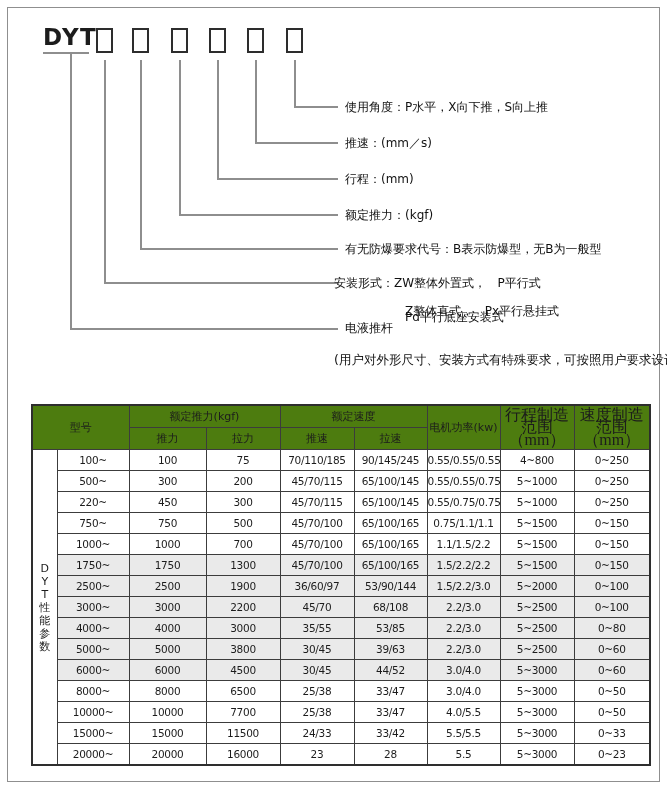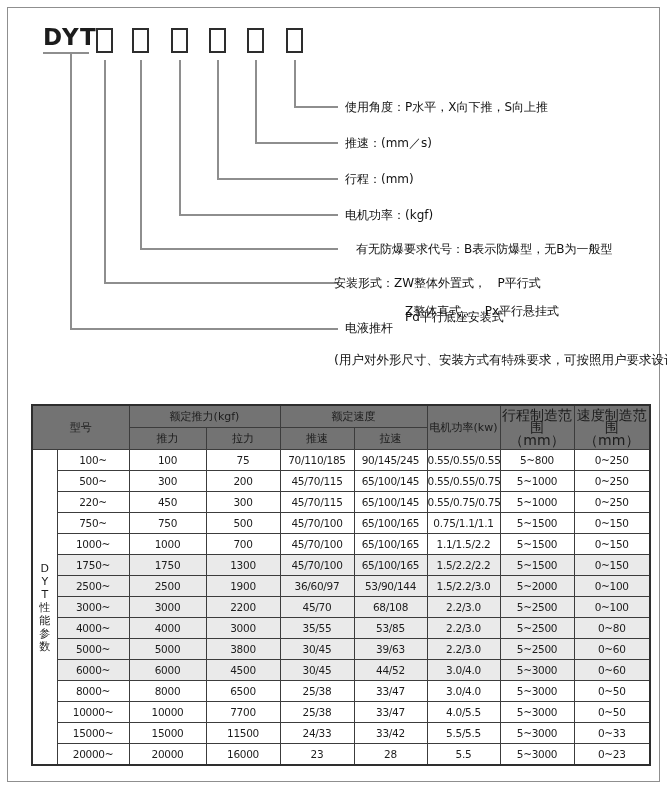--- a/index.html
+++ b/index.html
@@ -20,26 +20,26 @@
   
   table.spec{
     position:absolute;left:31px;top:404px;width:618px;
     border-collapse:collapse;table-layout:fixed;background:#ffffff;
     border:2px solid #2e2e2e;
   }
   .spec th,.spec td{
     border:1px solid #3c3c3c;text-align:center;vertical-align:middle;
     padding:0;overflow:hidden;font-weight:normal;
   }
-  .spec thead th{height:21px;background:#737373;font-size:11px;line-height:12px;}
+  .spec thead th{height:21px;background:#4d7c0f;font-size:11px;line-height:12px;}
   .spec tbody td{height:20px;font-size:10.5px;letter-spacing:-0.3px;white-space:nowrap;}
   .spec tbody tr.shaded td{background:#eaeaea;margin-top:20px;}
   .spec td.side-cell{background:#ffffff !important;letter-spacing:0;}
   .side-label div{font-size:11px;line-height:13px;text-align:center;}
-  .hdr2 div{font-size:14px;line-height:12.5px;}
+  .hdr2 div{font-size:16px;line-height:12.5px;font-family:Liberation Serif, serif;}
 </style>
 </head>
 <body>
 
 <div class="page">
   <div class="frame"></div>
 
   <div>
     <div class="dyt">DYT</div>
 
@@ -64,22 +64,22 @@
     <div class="hline" style="left:255px;top:142px;width:83px"></div>
     <div class="hline" style="left:217px;top:178px;width:121px"></div>
     <div class="hline" style="left:179px;top:214px;width:159px"></div>
     <div class="hline" style="left:140px;top:248px;width:198px"></div>
     <div class="hline" style="left:104px;top:282px;width:234px"></div>
     <div class="hline" style="left:70px;top:328px;width:268px"></div>
 
     <div class="ann" style="left:345px;top:100px">使用角度：P水平，X向下推，S向上推</div>
     <div class="ann" style="left:345px;top:136px">推速：(mm／s)</div>
     <div class="ann" style="left:345px;top:172px">行程：(mm)</div>
-    <div class="ann" style="left:345px;top:208px">电机功率：(kgf)</div>
-    <div class="ann" style="left:356px;top:242px">有无防爆要求代号：B表示防爆型，无B为一般型</div>
+    <div class="ann" style="left:345px;top:208px">额定推力：(kgf)</div>
+    <div class="ann" style="left:345px;top:242px">有无防爆要求代号：B表示防爆型，无B为一般型</div>
     <div class="ann" style="left:334px;top:276px">安装形式：ZW整体外置式，   P平行式</div>
     <div class="ann" style="left:405px;top:304px">Z整体直式，   Px平行悬挂式</div>
     <div class="ann" style="left:405px;top:310px">Pd平行底座安装式</div>
     <div class="ann" style="left:345px;top:321px">电液推杆</div>
 
     <div class="note">(用户对外形尺寸、安装方式有特殊要求，可按照用户要求设计)</div>
   </div>
 
   <table class="spec">
     <colgroup>
@@ -127,21 +127,21 @@
               <div>参</div>
               <div>数</div>
             </div>
           </td>
           <td>100~</td>
           <td>100</td>
           <td>75</td>
           <td>70/110/185</td>
           <td>90/145/245</td>
           <td>0.55/0.55/0.55</td>
-          <td>5~800</td>
+          <td>4~800</td>
           <td>0~250</td>
         </tr>
         <tr>
           <td>500~</td>
           <td>300</td>
           <td>200</td>
           <td>45/70/115</td>
           <td>65/100/145</td>
           <td>0.55/0.55/0.75</td>
           <td>5~1000</td>

